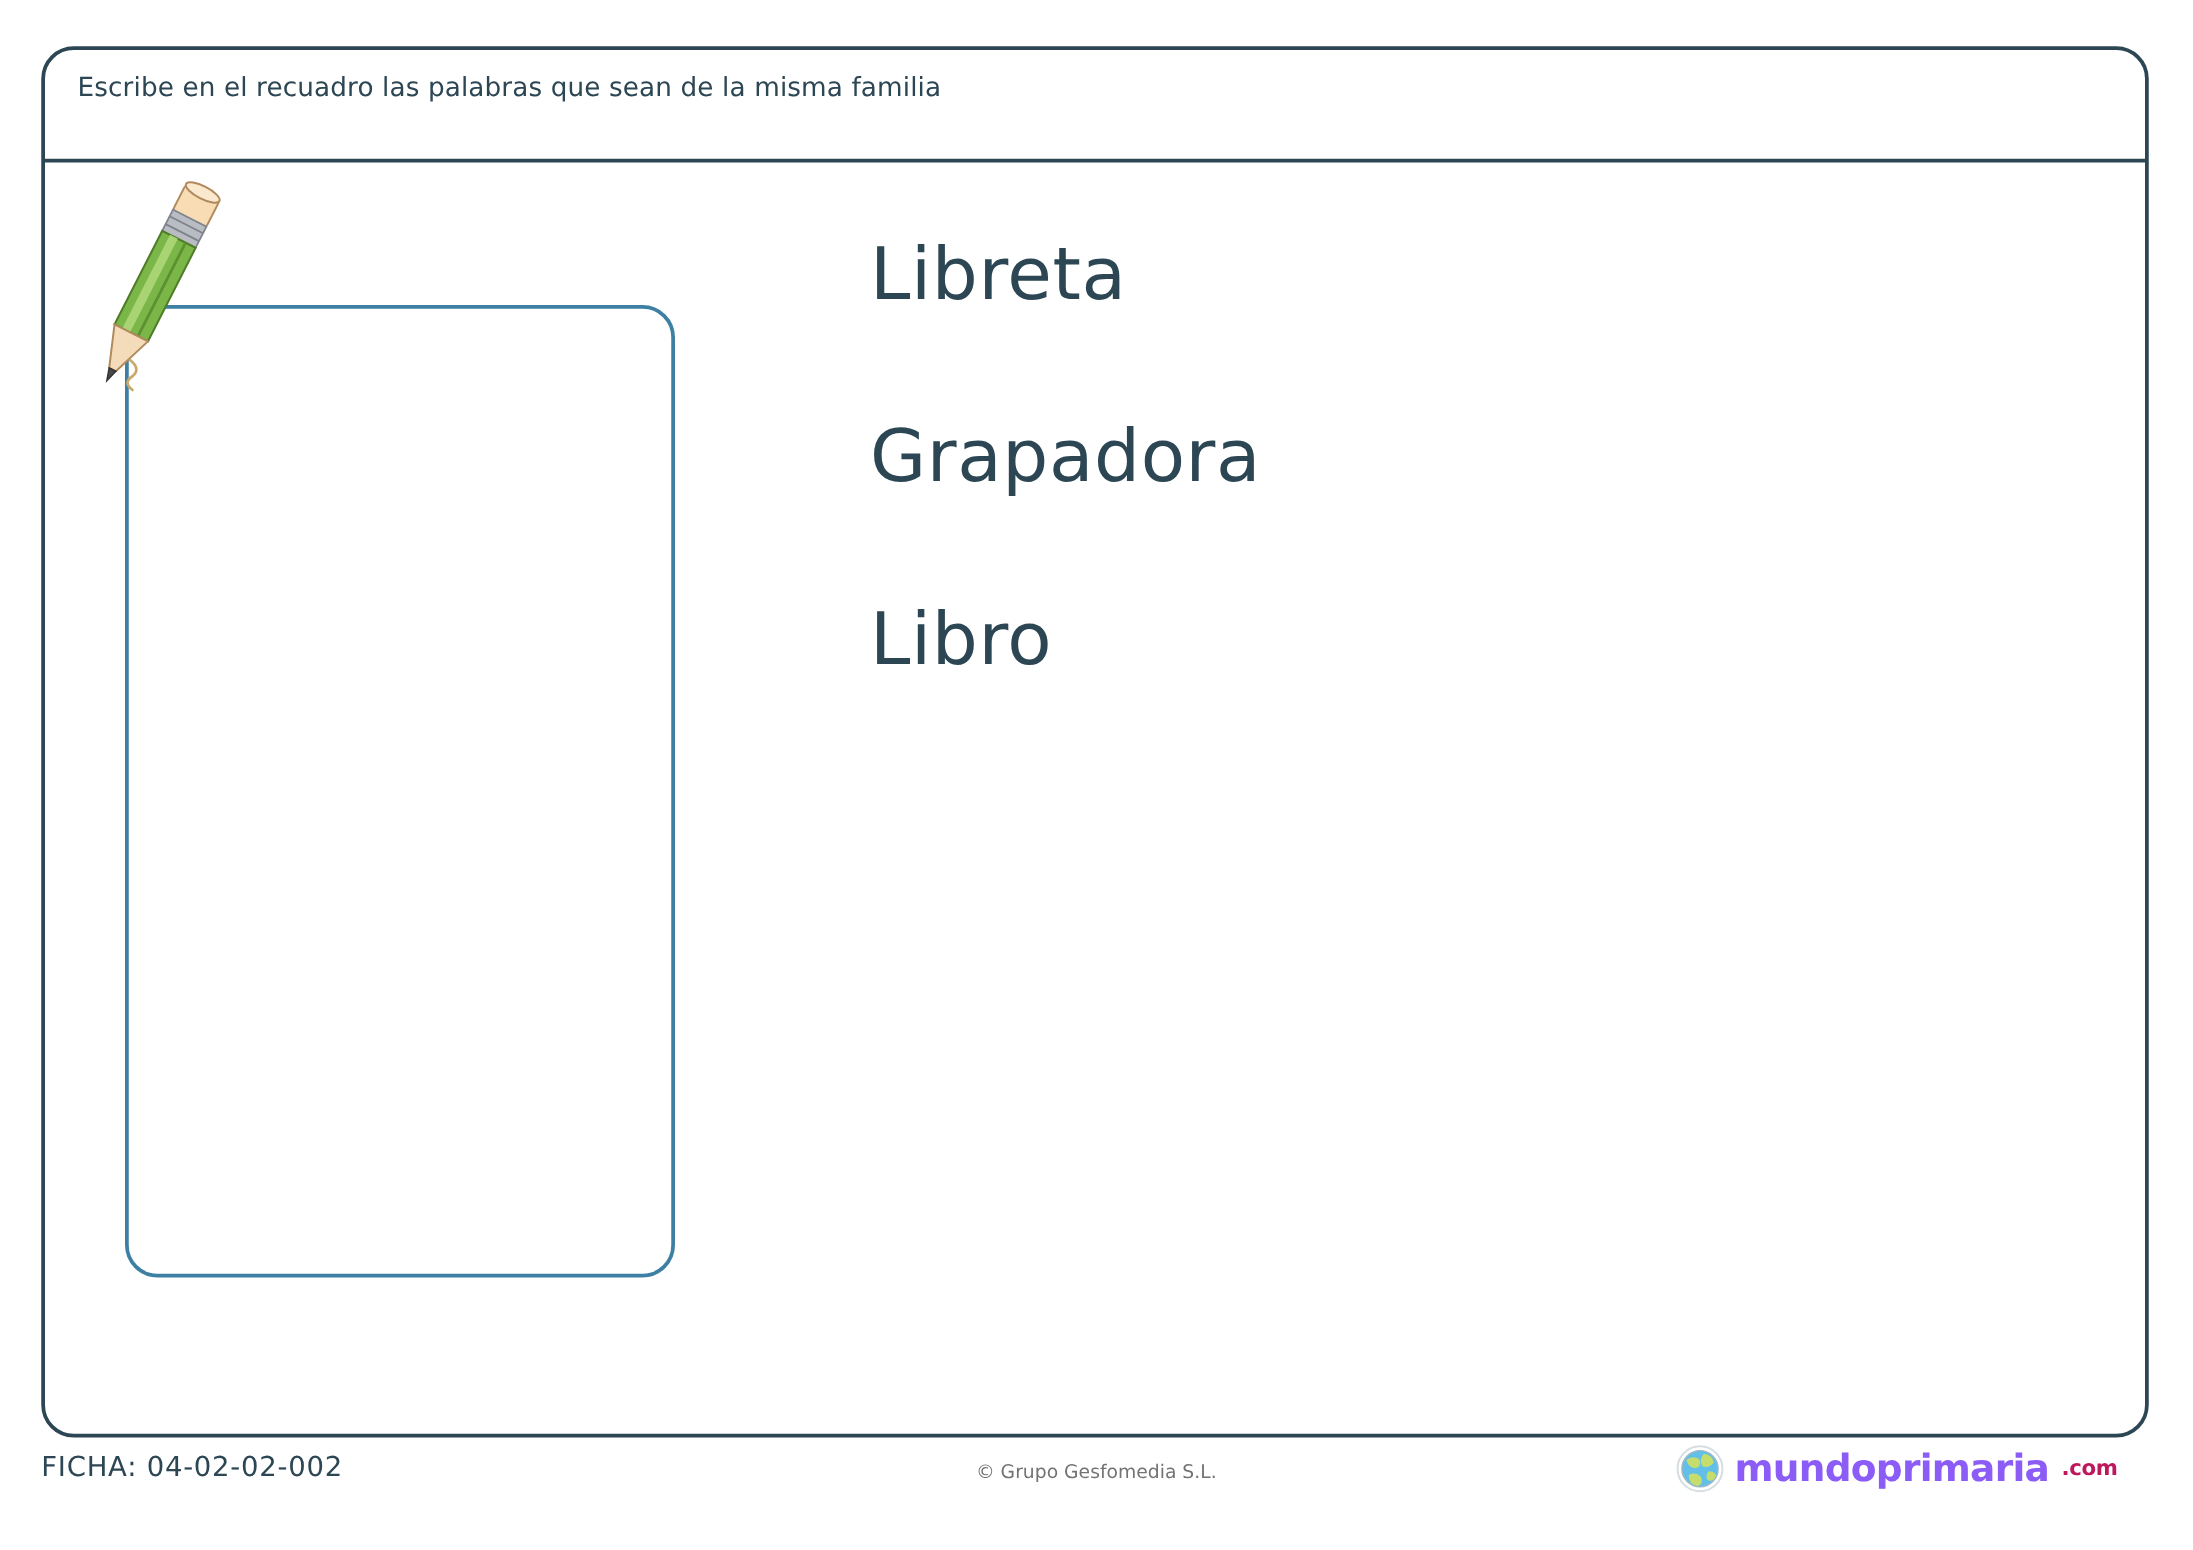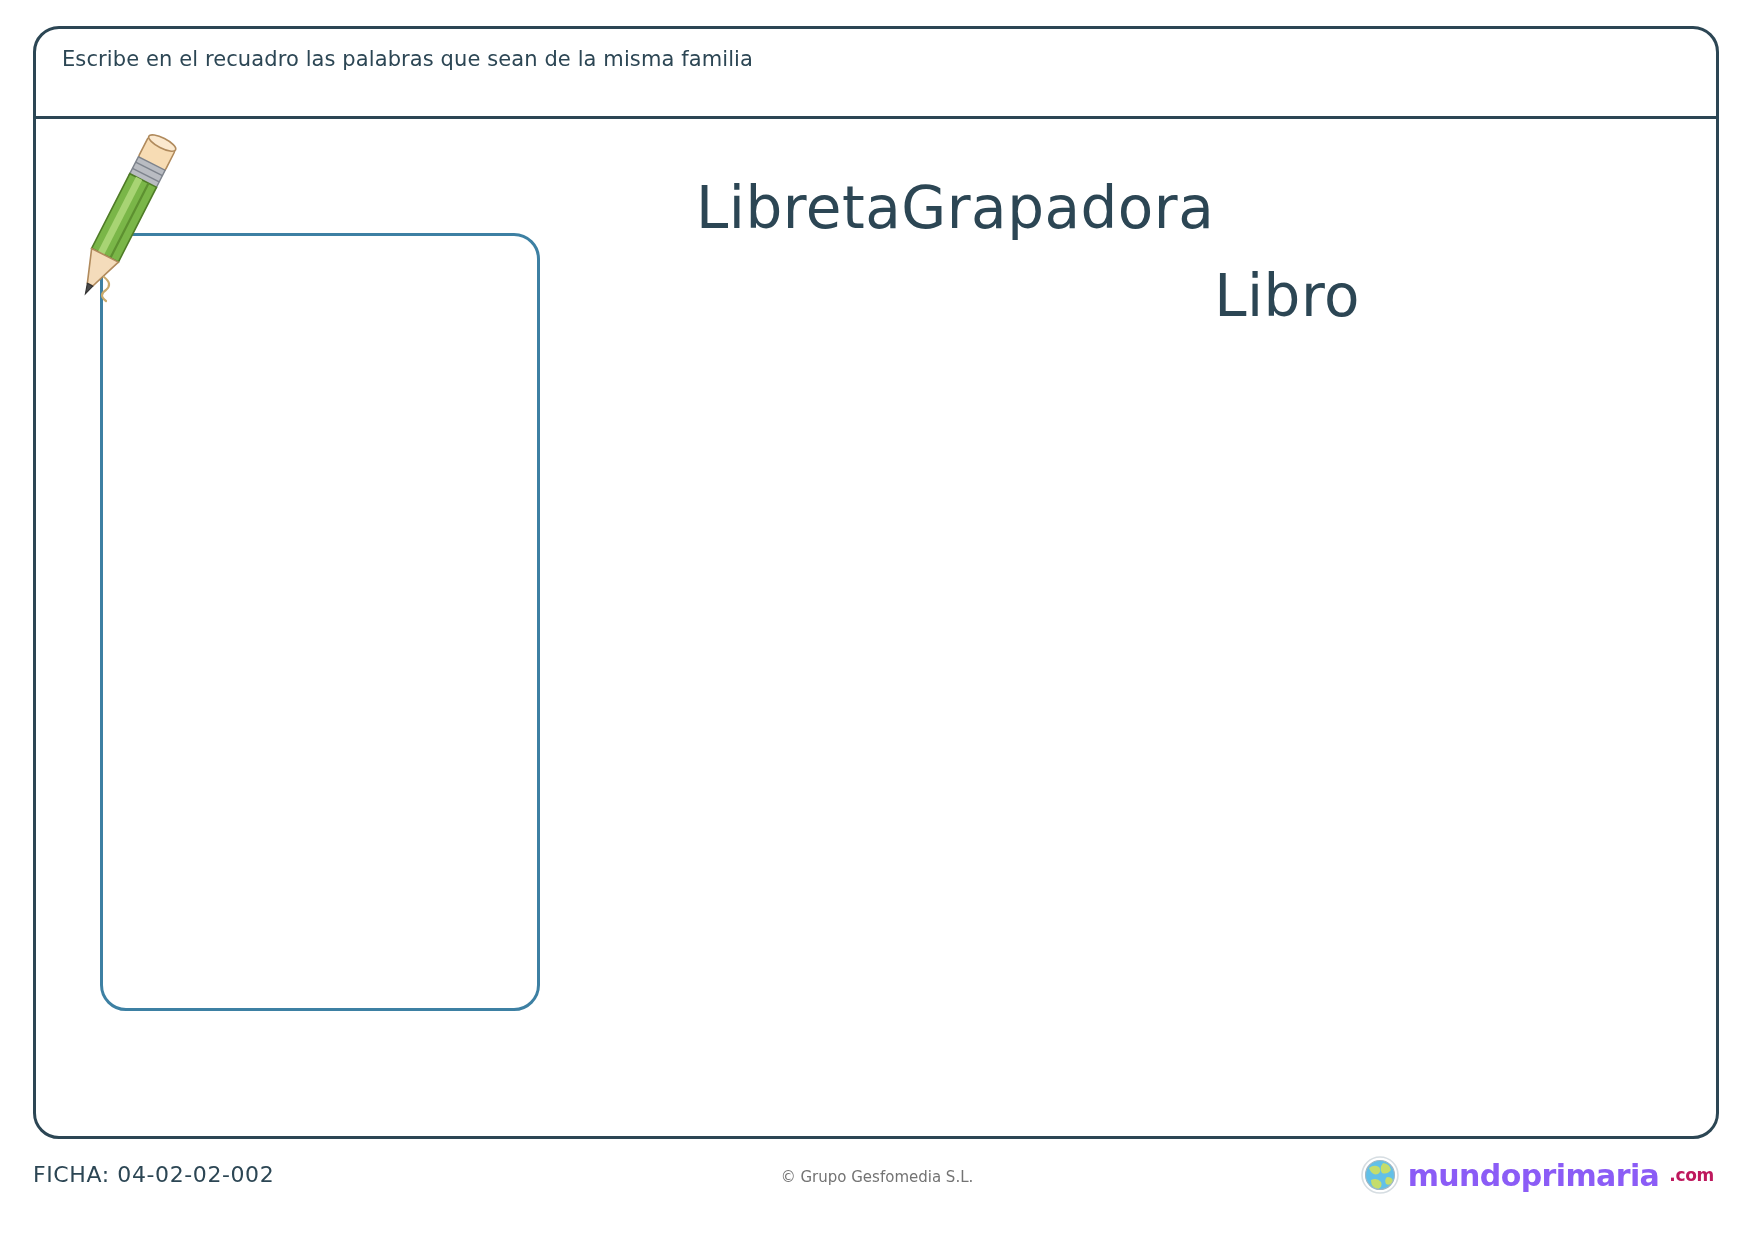--- a/index.html
+++ b/index.html
@@ -12,21 +12,21 @@
     height: 1240px;
     font-family: "DejaVu Sans", sans-serif;
     position: relative;
     overflow: hidden;
   }
 
   
   .worksheet-frame {
     position: absolute;
     left: 33px;
-    top: 26px;
+    top: 37px;
     width: 1686px;
     height: 1113px;
     border: 3px solid #2c4654;
     border-radius: 26px;
     box-sizing: border-box;
     background: #ffffff;
   }
 
   
   .instruction-band {
@@ -81,22 +81,22 @@
     pointer-events: none;
   }
 
   
   .word-list {
     position: absolute;
     left: 660px;
     top: 60px;
     width: 800px;
     display: flex;
-    flex-direction: row;
-    align-items: flex-end;
+    flex-direction: column;
+    align-items: flex-start;
   }
   .word-item {
     font-size: 58px;
     color: #2c4654;
     font-family: "DejaVu Sans", sans-serif;
     line-height: 1;
     margin-bottom: 88px;
     font-weight: 400;
     letter-spacing: 0.5px;
   }
@@ -104,21 +104,20 @@
     margin-bottom: 0;
   }
 
   
   .footer {
     position: absolute;
     left: 0;
     top: 1152px;
     width: 1718px;
     height: 60px;
-    padding-left: 20px;
   }
   .ficha-code {
     position: absolute;
     left: 33px;
     top: 10px;
     font-size: 22px;
     color: #2c4654;
     font-family: "DejaVu Sans", sans-serif;
     letter-spacing: 0.6px;
   }

